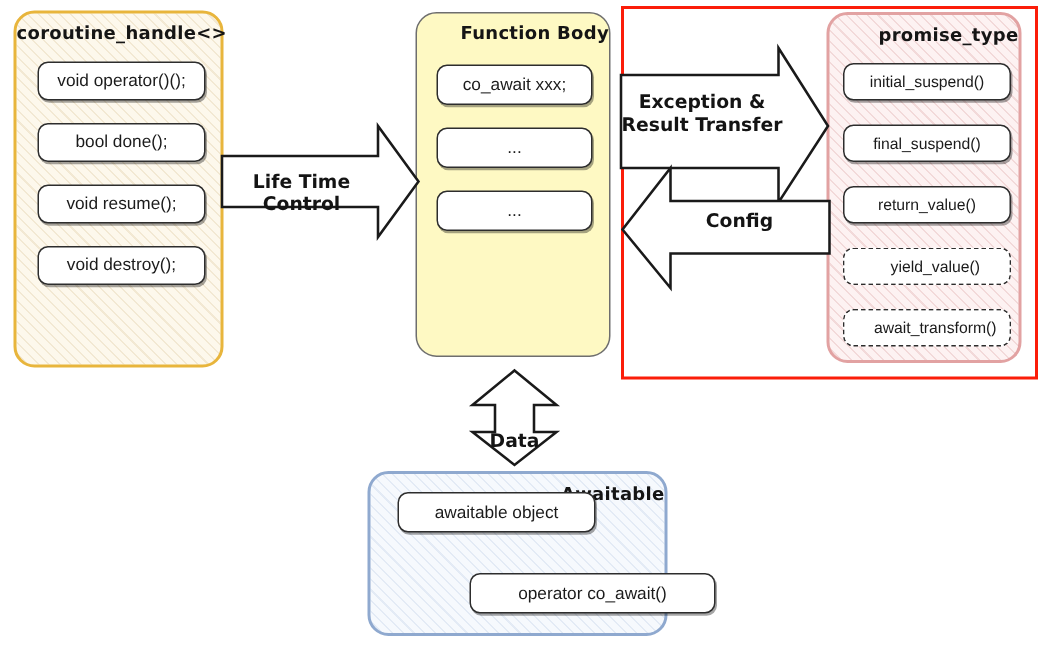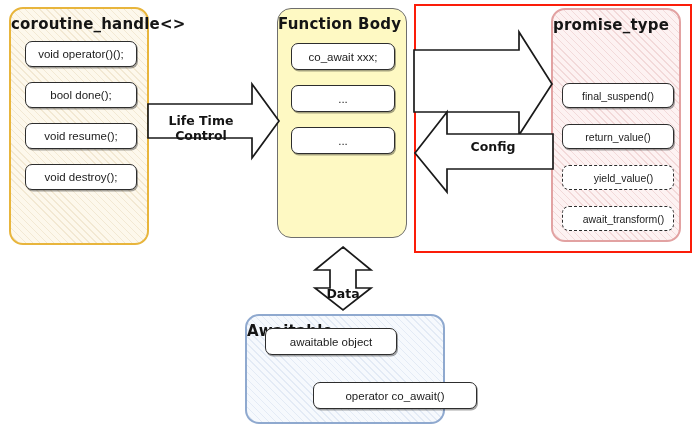--- a/index.html
+++ b/index.html
@@ -10,23 +10,23 @@
   #stage{position:absolute;left:0;top:0;width:695px;height:442px;}
 
   
   .group{
     position:absolute;
     border-radius:14px;
     box-sizing:border-box;
   }
   .group-title{
     position:absolute;left:0;right:0;top:6px;
-    text-align:left;
+    text-align:right;
     font-weight:bold;
-    font-size:15px;
+    font-size:12px;
     letter-spacing:.2px;
     color:#151515;
     font-family:"DejaVu Sans",sans-serif;
   }
 
   
   .hatch-yellow{
     background-color:#fdf8ec;
     background-image:repeating-linear-gradient(45deg,
       rgba(200,170,110,.20) 0 1px, rgba(0,0,0,0) 1px 5px);
@@ -104,40 +104,43 @@
     <div class="group-title">Function Body</div>
     <div class="item" style="left:13px;top:34px;width:104px;height:27px;">co_await xxx;</div>
     <div class="item" style="left:13px;top:76px;width:104px;height:27px;">...</div>
     <div class="item" style="left:13px;top:118px;width:104px;height:27px;">...</div>
   </div>
 
   <div class="redbox" style="left:414px;top:4px;width:278px;height:249px;"></div>
 
   <div class="group hatch-pink" style="left:551px;top:8px;width:130px;height:234px;border:2px solid #e2a2a2;">
     <div class="group-title">promise_type</div>
+    <div class="item small" style="left:9px;top:32px;width:112px;height:25px;">initial_suspend()</div>
     <div class="item small" style="left:9px;top:114px;width:112px;height:25px;">return_value()</div>
     <div class="item small" style="left:9px;top:73px;width:112px;height:25px;">final_suspend()</div>
     <div class="item small dashed" style="left:9px;top:155px;width:112px;height:25px;">yield_value()</div>
     <div class="item small dashed" style="left:9px;top:196px;width:112px;height:25px;">await_transform()</div>
   </div>
 
   <div class="group hatch-blue" style="left:245px;top:314px;width:200px;height:110px;border:2px solid #8fa9cf;">
     <div class="group-title">Awaitable</div>
     <div class="item" style="left:18px;top:12px;width:132px;height:27px;">awaitable object</div>
     <div class="item" style="left:18px;top:66px;width:164px;height:27px;margin-left:48px;">operator co_await()</div>
   </div>
 
   <svg class="arrow" style="left:148px;top:82px;" width="132" height="78" viewBox="0 0 132 78">
     <path d="M0,22 L104,22 L104,2 L131,39 L104,76 L104,56 L0,56 Z"></path>
   </svg>
   <div class="arrow-label" style="left:148px;top:113px;width:106px;">Life Time Control</div>
 
   <svg class="arrow" style="left:414px;top:32px;" width="140" height="120" viewBox="0 0 140 120">
     <path d="M0,18 L105,18 L105,0 L138,52 L105,103 L105,80 L0,80 Z"></path>
   </svg>
+  <div class="arrow-label" style="left:414px;top:60px;width:108px;">Exception &amp;
+Result Transfer</div>
 
   <svg class="arrow" style="left:414px;top:112px;" width="140" height="82" viewBox="0 0 140 82">
     <path d="M139,22 L33,22 L33,0 L1,41 L33,80 L33,57 L139,57 Z"></path>
   </svg>
   <div class="arrow-label" style="left:448px;top:139px;width:90px;">Config</div>
 
   <svg class="arrow" style="left:307px;top:247px;" width="72" height="64" viewBox="0 0 72 64">
     <path d="M36,0 L64,23 L49,23 L49,41 L64,41 L36,63 L8,41 L23,41 L23,23 L8,23 Z"></path>
   </svg>
   <div class="arrow-label" style="left:307px;top:286px;width:72px;">Data</div>

